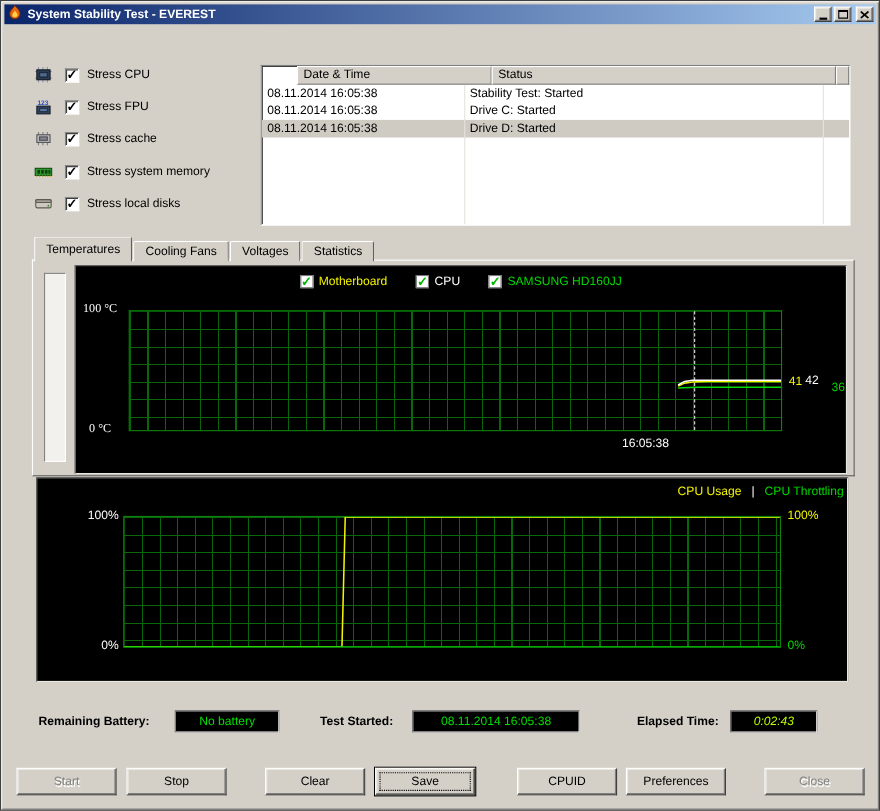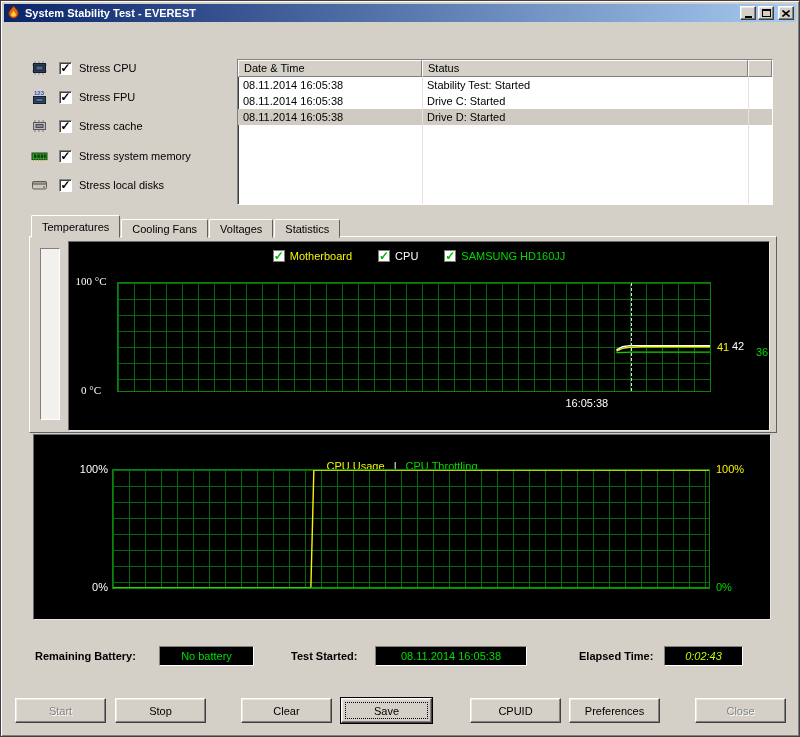--- a/index.html
+++ b/index.html
@@ -20,21 +20,21 @@
   
   .stress-row{position:absolute;left:26px;height:16px;display:flex;align-items:center;}
   .opt-icon{width:17px;height:16px;display:inline-block;margin-right:11px;}
   .cb{width:13px;height:13px;background:#fff;border:1px solid;border-color:#848484 #fff #fff #848484;
     box-shadow:inset 1px 1px 0 #404040;margin-right:7px;display:flex;align-items:center;justify-content:center;}
   .chk{font-size:12px;line-height:10px;font-weight:bold;color:#000;}
   .chk.green{color:#00b800;}
   
   .logtable{position:absolute;left:232px;top:36px;width:536px;height:146px;background:#fff;
     border:1px solid;border-color:#808080 #fff #fff #808080;box-shadow:inset 1px 1px 0 #404040;}
-  .thead{display:flex;height:17px;}
+  .thead{display:flex;height:17px;padding-left:32px;}
   .hcell{background:#d4d0c8;border:1px solid;border-color:#fff #808080 #808080 #fff;padding:1px 5px;white-space:nowrap;overflow:hidden;}
   .c1{width:184px;} .c2{width:326px;} .c3{flex:1;}
   .tbody{position:relative;height:calc(100% - 17px);overflow:hidden;}
   .trow{display:flex;height:16px;align-items:center;}
   .trow.selected{background:#cfcbc3;}
   .tcell{padding-left:5px;white-space:nowrap;overflow:hidden;}
   .vsep{position:absolute;top:0;bottom:0;width:1px;background:#e6e3dc;}
   
   .tabstrip{position:absolute;left:26px;top:192px;height:23px;display:flex;align-items:flex-end;z-index:3;}
   .tab{height:19px;padding:3px 10px 0 10px;background:#d4d0c8;border:1px solid;border-color:#fff #606060 #d4d0c8 #fff;
@@ -59,21 +59,21 @@
   .plot svg{position:absolute;inset:0;width:100%;height:100%;}
   .marker{position:absolute;top:0;bottom:0;width:0;border-left:1px dashed #e0e0e0;}
   .yl{position:absolute;left:0;width:44px;text-align:center;color:#fff;font-family:Liberation Serif, serif;}
   .vlabels{position:absolute;left:646px;top:40px;width:54px;height:110px;}
   .temp-val{position:absolute;font-size:11px;}
   .temp-val:nth-of-type(1){left:2px;}
   .temp-val:nth-of-type(2){left:17px;}
   .temp-val:nth-of-type(3){left:8px;}
   .xlabels{position:absolute;left:48px;top:155px;width:594px;height:13px;text-align:center;}
   .time-label{position:absolute;color:#fff;white-space:nowrap;}
-  .chart-title{position:absolute;top:25px;left:0;right:0;text-align:center;white-space:nowrap;}
+  .chart-title{position:absolute;top:6px;left:0;right:0;text-align:right;white-space:nowrap;}
   .chart-title span{margin:0 3px;}
   .ul{position:absolute;left:0;width:74px;text-align:right;}
   .ur{position:absolute;left:682px;width:50px;text-align:left;}
   
   .slabel{position:absolute;top:623px;height:20px;line-height:20px;font-weight:bold;white-space:nowrap;}
   .sbox{position:absolute;top:623px;height:20px;background:#000;border:1px solid;border-color:#808080 #fff #fff #808080;
     text-align:center;line-height:18px;white-space:nowrap;}
   
   .btn{position:absolute;top:675px;width:91px;height:25px;background:#d4d0c8;border:1px solid;
     border-color:#fff #404040 #404040 #fff;box-shadow:inset -1px -1px 0 #808080, inset 1px 1px 0 #ece9e2;

